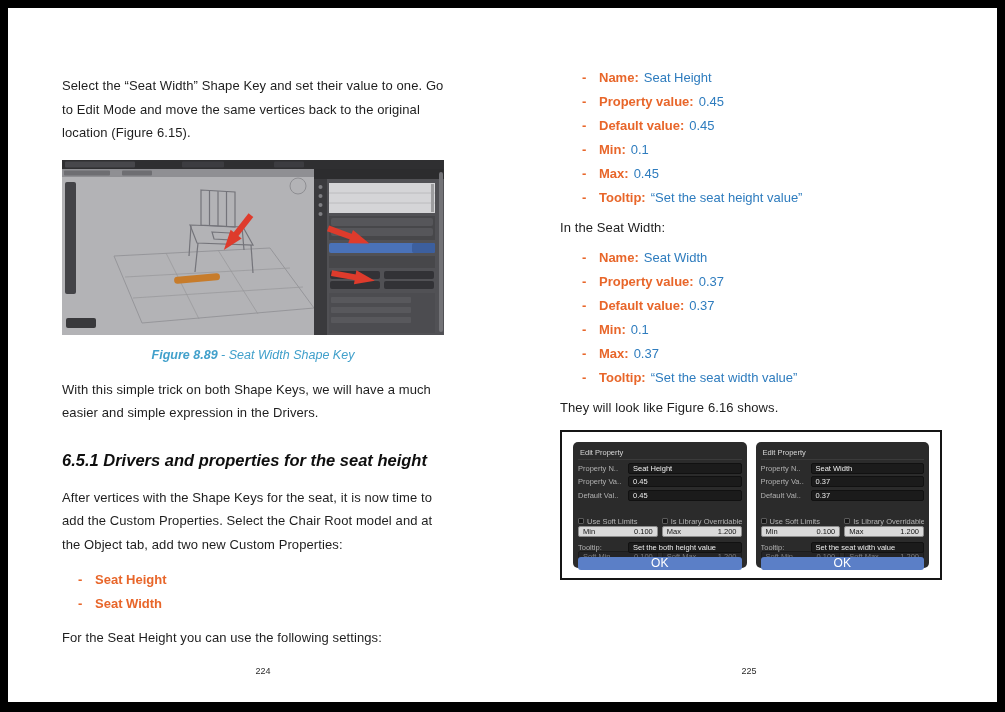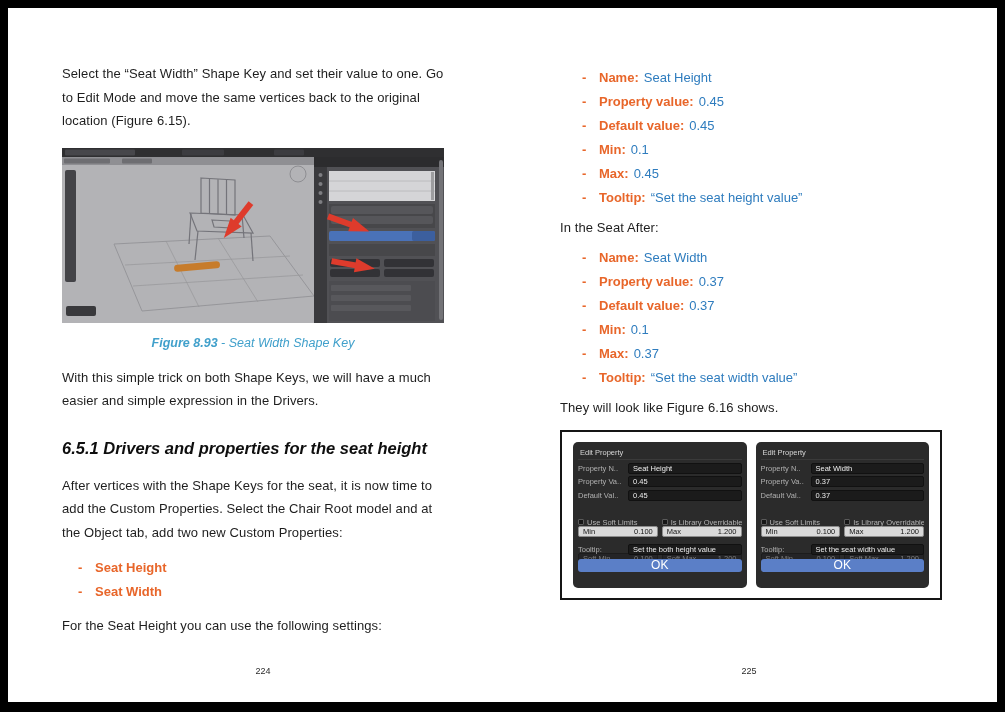--- a/index.html
+++ b/index.html
@@ -2,21 +2,21 @@
 <html><head>
 <meta charset="utf-8">
 <style>
   * { margin:0; padding:0; box-sizing:border-box; }
   html,body { width:1005px; height:712px; }
   body { font-family:"Liberation Sans", sans-serif; background:#000; }
   .frame { position:relative; width:1005px; height:712px; background:#000; }
   .sheet { position:absolute; left:8px; top:8px; right:8px; bottom:10px; background:#ffffff; }
 
   .col { position:absolute; width:382px; }
-  #left-col { left:54px; top:54px; }
+  #left-col { left:54px; top:66px; }
   #right-col { left:552px; top:58px; }
 
   .para { font-size:13px; line-height:23.5px; color:#1e1e1e; letter-spacing:0.1px; }
 
   
   .blender-fig { display:block; margin-top:15px; }
   .caption { margin-top:13px; text-align:center; font-style:italic; font-size:12.5px; color:#41a0cb; }
   .caption .cap-bold { font-weight:bold; }
   .section-heading { margin-top:26px; font-size:16.5px; font-style:italic; font-weight:bold; color:#0e0e0e; }
   .mt16 { margin-top:16px; }
@@ -27,21 +27,21 @@
   .li .dash { width:17px; color:#e8662a; font-weight:bold; }
   .li .li-label { color:#e8662a; font-weight:bold; }
   .li .li-value { color:#2e7cbe; margin-left:5px; }
   .rlist .li { padding-left:22px; }
 
   .page-num { position:absolute; bottom:26px; width:100%; text-align:center; font-size:9px; color:#2b2b2b; }
   .page-num.left { left:8px; width:494px; }
   .page-num.right { left:494px; width:494px; }
 
   
-  .fig16-box { margin-top:11px; width:382px; height:170px; border:2px solid #151515; background:#fff; padding:10px 11px; display:flex; gap:9px; }
+  .fig16-box { margin-top:11px; width:382px; height:150px; border:2px solid #151515; background:#fff; padding:10px 11px; display:flex; gap:9px; }
   .bl-dialog { flex:1; background:#2b2b2b; border-radius:5px; padding:5px 5px 6px 5px; display:flex; flex-direction:column; gap:2.5px; font-size:7.5px; color:#cfcfcf; }
   .bl-title { font-size:7.5px; color:#d6d6d6; padding:1px 2px 2px 2px; border-bottom:1px solid #3a3a3a; }
   .bl-row { display:flex; align-items:center; gap:4px; height:11px; }
   .bl-label { width:46px; flex:none; color:#b0b0b0; white-space:nowrap; overflow:hidden; }
   .bl-field { flex:1; background:#1b1b1b; border:1px solid #111; border-radius:2px; color:#ececec; padding:0 4px; height:11px; line-height:9.5px; white-space:nowrap; overflow:hidden; }
   .bl-num { flex:1; display:flex; justify-content:space-between; border-radius:2px; padding:0 4px; height:11px; line-height:10px;margin-top:45px; }
   .bl-num.light { background:#d9d9d9; color:#141414; border:1px solid #8c8c8c; }
   .bl-num.dark { background:#242426; color:#7c7c7c; border:1px solid #1c1c1c; }
   .bl-check { flex:1; display:flex; align-items:center; gap:3px; color:#b4b4b4; white-space:nowrap; overflow:hidden; }
   .bl-check .box { width:6px; height:6px; flex:none; background:#161616; border:1px solid #5a5a5a; border-radius:1px; }
@@ -139,21 +139,21 @@
               <polygon points="-10,-7 10,0 -10,7"></polygon>
           </g>
           <g transform="translate(303,119) rotate(10)">
             <rect x="-34" y="-3" width="26" height="6"></rect>
               <polygon points="-10,-7 10,0 -10,7"></polygon>
           </g>
         </g>
       </svg>
 
       <div class="caption">
-        <span class="cap-bold">Figure 8.93</span><span> - Seat Width Shape Key</span>
+        <span class="cap-bold">Figure 8.89</span><span> - Seat Width Shape Key</span>
       </div>
 
       <p class="para mt16">With this simple trick on both Shape Keys, we will have a much easier and simple expression in the Drivers.</p>
 
       <h2 class="section-heading">6.5.1 Drivers and properties for the seat height</h2>
 
       <p class="para mt16">After vertices with the Shape Keys for the seat, it is now time to add the Custom Properties. Select the Chair Root model and at the Object tab, add two new Custom Properties:</p>
 
       <div class="mt12">
         <div class="li">
@@ -197,21 +197,21 @@
           <span class="li-label">Max:</span>
           <span class="li-value">0.45</span>
         </div>
         <div class="li">
           <span class="dash">-</span>
           <span class="li-label">Tooltip:</span>
           <span class="li-value">“Set the seat height value”</span>
         </div>
       </div>
 
-      <p class="para" style="margin-top:6px;">In the Seat After:</p>
+      <p class="para" style="margin-top:6px;">In the Seat Width:</p>
 
       <div class="rlist" style="margin-top:6px;">
         <div class="li">
           <span class="dash">-</span>
           <span class="li-label">Name:</span>
           <span class="li-value">Seat Width</span>
         </div>
         <div class="li">
           <span class="dash">-</span>
           <span class="li-label">Property value:</span>

